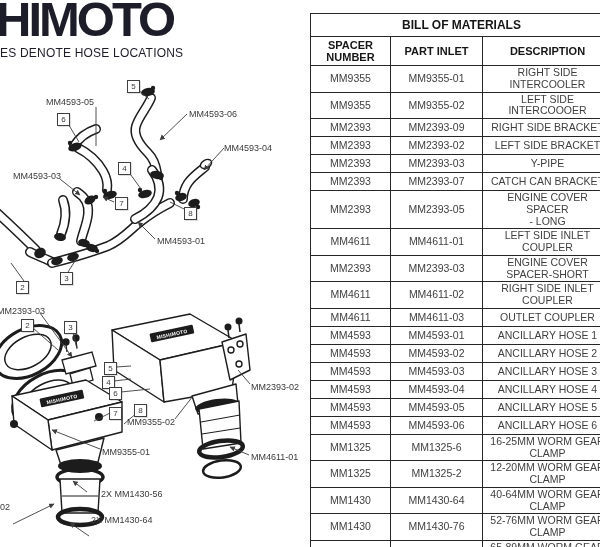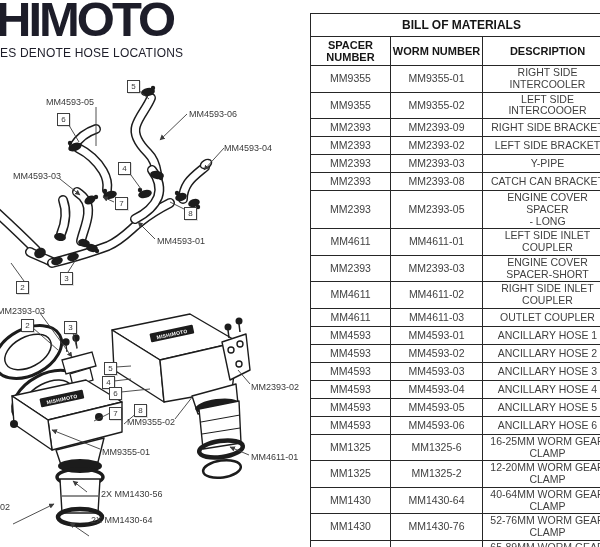--- a/index.html
+++ b/index.html
@@ -240,21 +240,21 @@
           <col style="width:80px">
           <col style="width:92px">
           <col style="width:130px">
         </colgroup>
       <thead>
         <tr>
           <th class="title" colspan="3">BILL OF MATERIALS</th>
         </tr>
         <tr>
           <th class="col">SPACER NUMBER</th>
-          <th class="col">WORM NUMBER</th>
+          <th class="col">PART INLET</th>
           <th class="col">DESCRIPTION</th>
         </tr>
       </thead>
       <tbody id="bom-body">
           <tr>
             <td>MM9355</td>
             <td>MM9355-01</td>
             <td class="desc">RIGHT SIDE
 INTERCOOLER</td>
           </tr>
@@ -274,21 +274,21 @@
             <td>MM2393-02</td>
             <td class="desc">LEFT SIDE BRACKET</td>
           </tr>
           <tr>
             <td>MM2393</td>
             <td>MM2393-03</td>
             <td class="desc">Y-PIPE</td>
           </tr>
           <tr>
             <td>MM2393</td>
-            <td>MM2393-08</td>
+            <td>MM2393-07</td>
             <td class="desc">CATCH CAN BRACKET</td>
           </tr>
           <tr>
             <td>MM2393</td>
             <td>MM2393-05</td>
             <td class="desc">ENGINE COVER SPACER
 - LONG</td>
           </tr>
           <tr>
             <td>MM4611</td>

